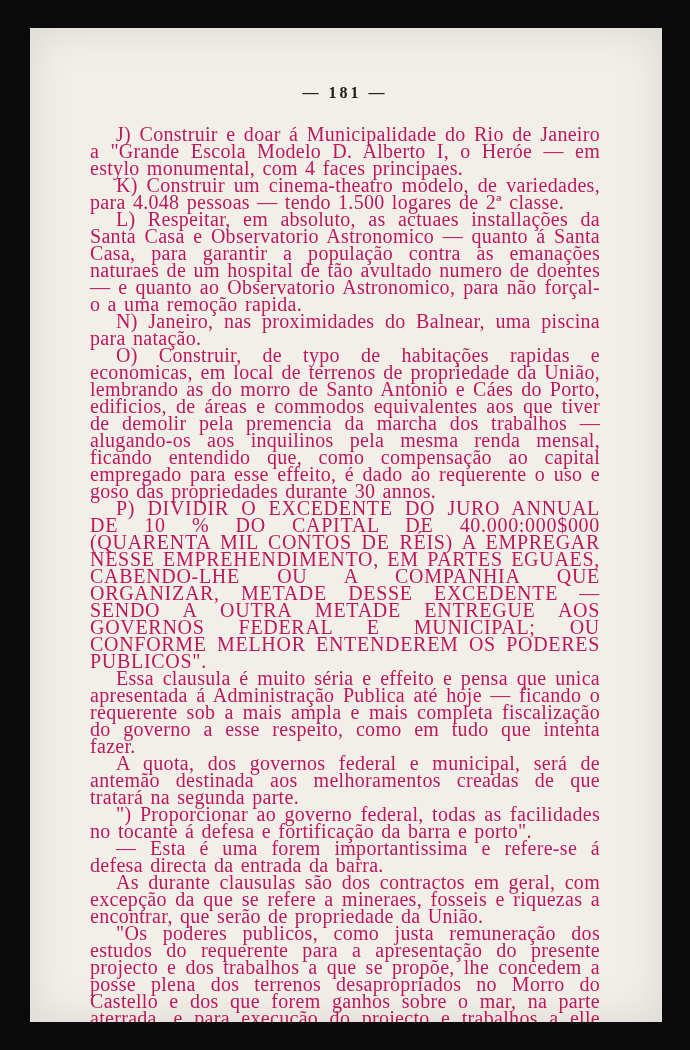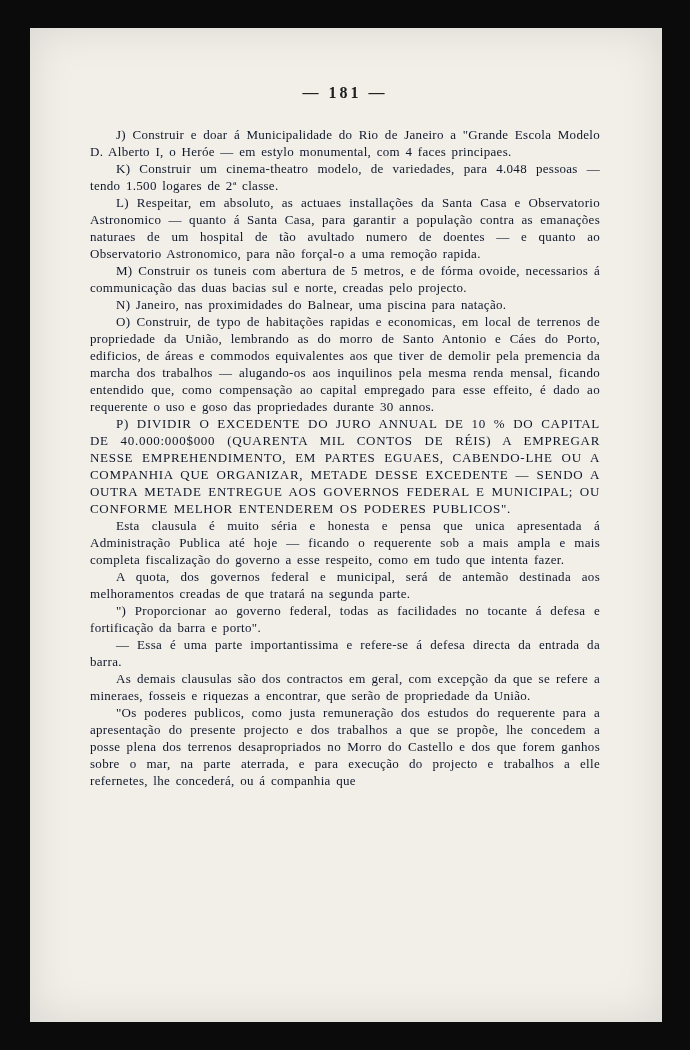--- a/index.html
+++ b/index.html
@@ -30,48 +30,47 @@
     text-align: center;
     font-size: 16px;
     font-weight: bold;
     letter-spacing: 3px;
     margin-bottom: 24px;
     color: #202020;
     font-family: Liberation Serif, serif;
   }
   .body-text p {
     margin: 0;
-    font-size: 13px;
+    font-size: 20px;
     line-height: 17px;
     text-align: justify;
     text-indent: 26px;
     letter-spacing: 0.3px;
     word-spacing: 2px;
-    color: #0f172a;
+    color: #be185d;
   }
   .body-text p.caps {
     letter-spacing: 0.7px;
     font-family: Liberation Serif, serif;
   }
 </style>
 </head>
 <body>
 
 <div class="scan">
   <div class="page">
     <div class="page-number">— 181 —</div>
     <div class="body-text">
       <p>J) Construir e doar á Municipalidade do Rio de Janeiro a "Grande Escola Modelo D. Alberto I, o Heróe — em estylo monumental, com 4 faces principaes.</p>
       <p>K) Construir um cinema-theatro modelo, de variedades, para 4.048 pessoas — tendo 1.500 logares de 2ª classe.</p>
       <p>L) Respeitar, em absoluto, as actuaes installações da Santa Casa e Observatorio Astronomico — quanto á Santa Casa, para garantir a população contra as emanações naturaes de um hospital de tão avultado numero de doentes — e quanto ao Observatorio Astronomico, para não forçal-o a uma remoção rapida.</p>
-      <p>M) Construir os tuneis com abertura de 5 metros, e de fórma ovoide, necessarios á communicação das duas bacias sul e norte, creadas pelo projecto.</p>
       <p>N) Janeiro, nas proximidades do Balnear, uma piscina para natação.</p>
       <p>O) Construir, de typo de habitações rapidas e economicas, em local de terrenos de propriedade da União, lembrando as do morro de Santo Antonio e Cáes do Porto, edificios, de áreas e commodos equivalentes aos que tiver de demolir pela premencia da marcha dos trabalhos — alugando-os aos inquilinos pela mesma renda mensal, ficando entendido que, como compensação ao capital empregado para esse effeito, é dado ao requerente o uso e goso das propriedades durante 30 annos.</p>
       <p class="caps">P) DIVIDIR O EXCEDENTE DO JURO ANNUAL DE 10 % DO CAPITAL DE 40.000:000$000 (QUARENTA MIL CONTOS DE RÉIS) A EMPREGAR NESSE EMPREHENDIMENTO, EM PARTES EGUAES, CABENDO-LHE OU A COMPANHIA QUE ORGANIZAR, METADE DESSE EXCEDENTE — SENDO A OUTRA METADE ENTREGUE AOS GOVERNOS FEDERAL E MUNICIPAL; OU CONFORME MELHOR ENTENDEREM OS PODERES PUBLICOS".</p>
-      <p>Esta clausula é muito séria e honesta e pensa que unica apresentada á Administração Publica até hoje — ficando o requerente sob a mais ampla e mais completa fiscalização do governo a esse respeito, como em tudo que intenta fazer.</p>
+      <p>Essa clausula é muito séria e effeito e pensa que unica apresentada á Administração Publica até hoje — ficando o requerente sob a mais ampla e mais completa fiscalização do governo a esse respeito, como em tudo que intenta fazer.</p>
       <p>A quota, dos governos federal e municipal, será de antemão destinada aos melhoramentos creadas de que tratará na segunda parte.</p>
       <p>") Proporcionar ao governo federal, todas as facilidades no tocante á defesa e fortificação da barra e porto".</p>
-      <p>— Essa é uma parte importantissima e refere-se á defesa directa da entrada da barra.</p>
-      <p>As demais clausulas são dos contractos em geral, com excepção da que se refere a mineraes, fosseis e riquezas a encontrar, que serão de propriedade da União.</p>
+      <p>— Esta é uma forem importantissima e refere-se á defesa directa da entrada da barra.</p>
+      <p>As durante clausulas são dos contractos em geral, com excepção da que se refere a mineraes, fosseis e riquezas a encontrar, que serão de propriedade da União.</p>
       <p>"Os poderes publicos, como justa remuneração dos estudos do requerente para a apresentação do presente projecto e dos trabalhos a que se propõe, lhe concedem a posse plena dos terrenos desapropriados no Morro do Castello e dos que forem ganhos sobre o mar, na parte aterrada, e para execução do projecto e trabalhos a elle refernetes, lhe concederá, ou á companhia que</p>
     </div>
   </div>
 </div>
 
 </body></html>

